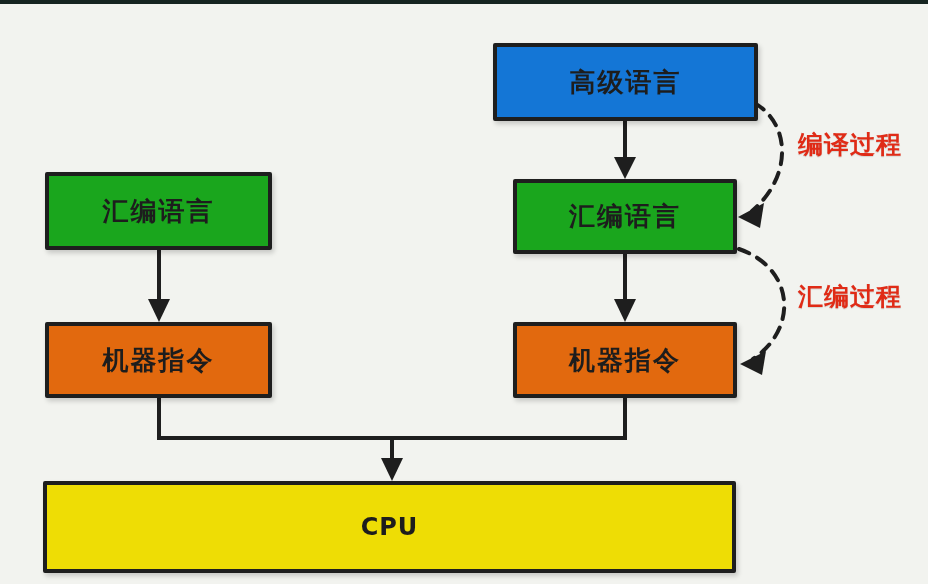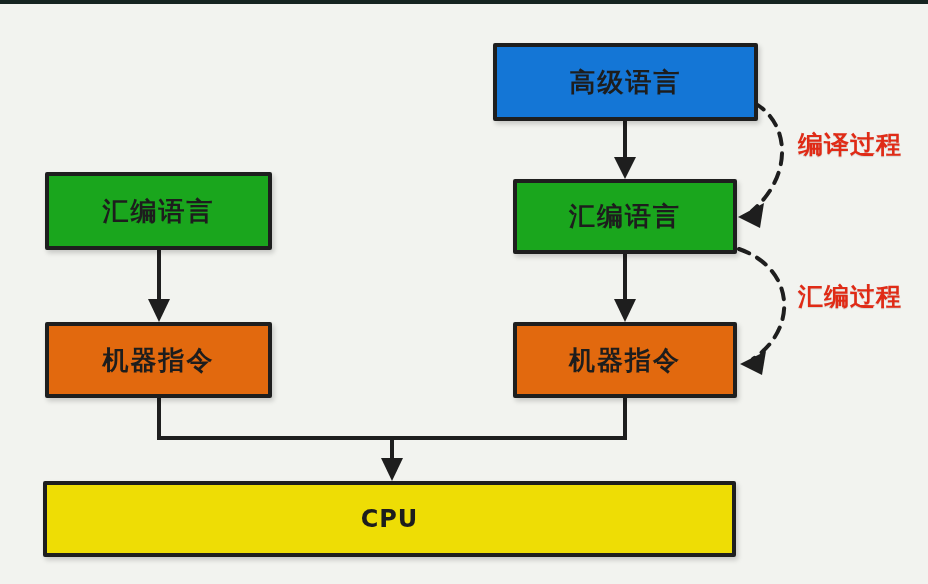--- a/index.html
+++ b/index.html
@@ -32,21 +32,21 @@
     font-size: 26px; font-weight: bold;
     color: #1d1d1d;
     letter-spacing: 2px;
     box-shadow: 2px 3px 5px rgba(0,0,0,0.18);
   }
   .node-high-level    { left: 493px; top: 43px;  width: 265px; height: 78px; }
   .node-assembly-left { left: 45px;  top: 172px; width: 227px; height: 78px; }
   .node-assembly-right{ left: 513px; top: 179px; width: 224px; height: 75px; }
   .node-machine-left  { left: 45px;  top: 322px; width: 227px; height: 76px; }
   .node-machine-right { left: 513px; top: 322px; width: 224px; height: 76px; }
-  .node-cpu           { left: 43px;  top: 481px; width: 693px; height: 76px; font-size: 24px; letter-spacing: 1px; }
+  .node-cpu           { left: 43px;  top: 481px; width: 693px; height: 92px; font-size: 24px; letter-spacing: 1px; }
   .plabel {
     position: absolute;
     font-size: 25px; font-weight: bold;
     letter-spacing: 1px;
     white-space: nowrap;
     text-shadow: 0 1px 1px rgba(0,0,0,0.12);
   }
   .plabel-compile  { left: 798px; top: 128px; }
   .plabel-assemble { left: 798px; top: 280px; }
 </style>

